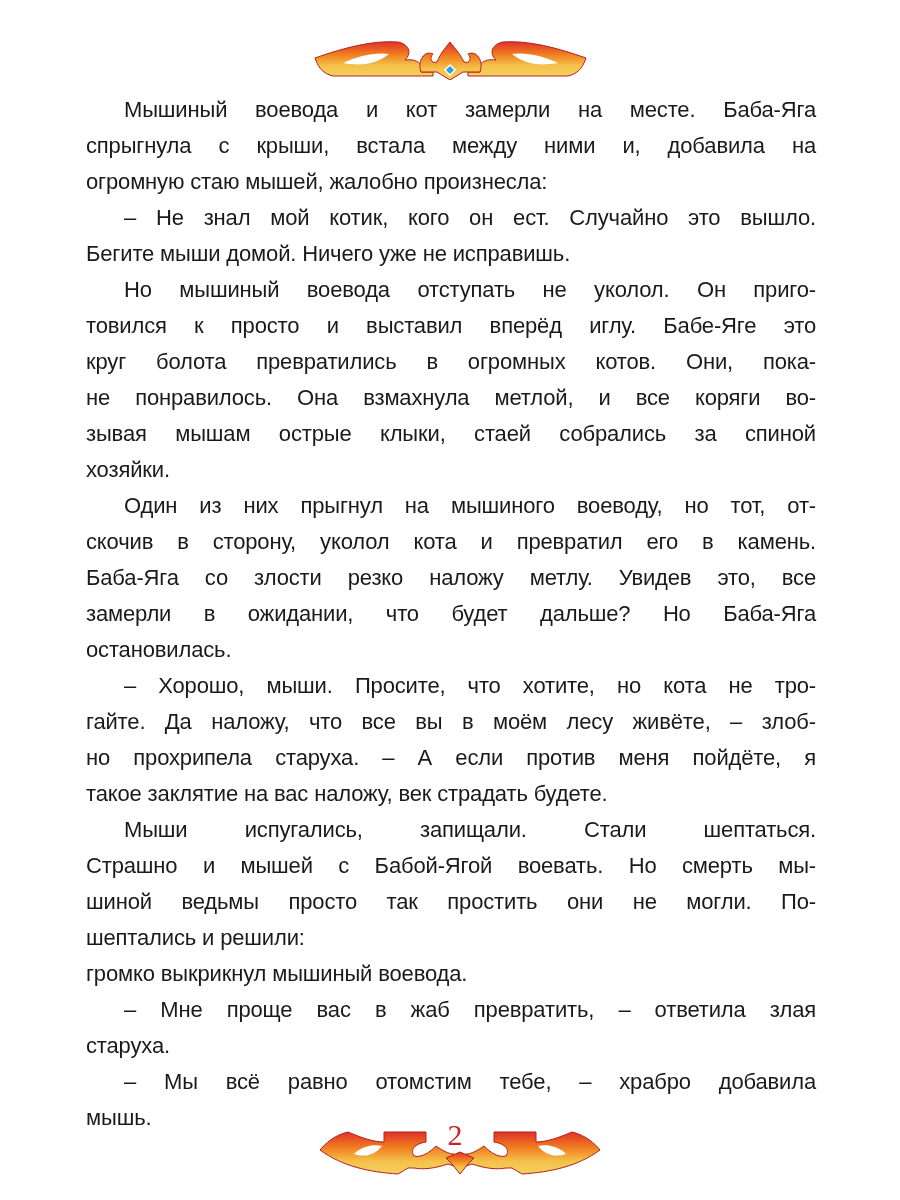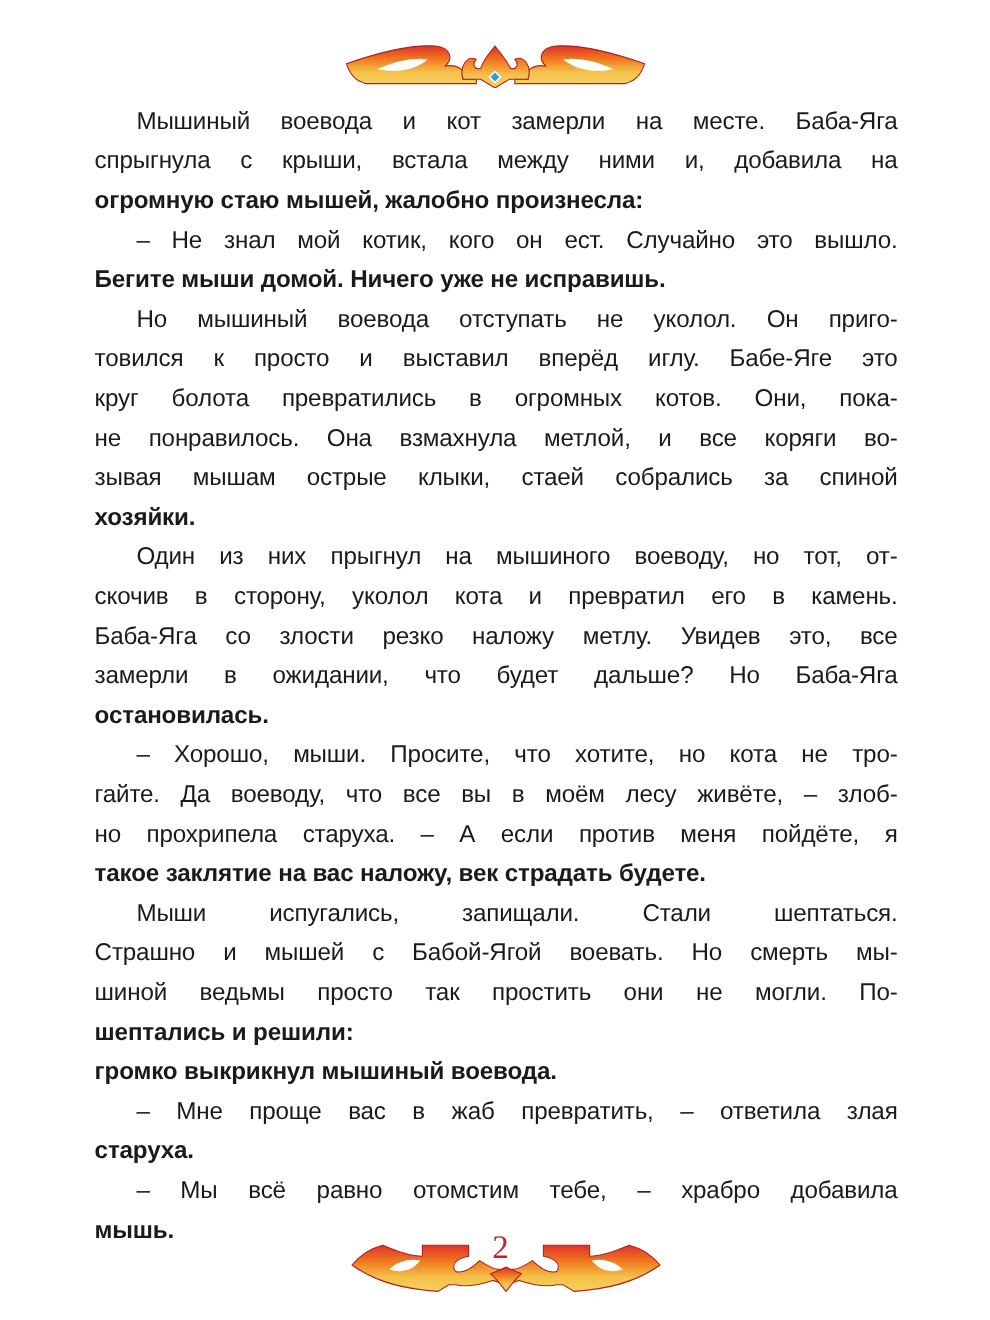--- a/index.html
+++ b/index.html
@@ -51,21 +51,21 @@
       display: block;
       height: 36px;
       line-height: 36px;
       font-size: 22px;
       white-space: nowrap;
       text-align: justify;
       text-align-last: justify;
       letter-spacing: -0.15px;
     }
     .line.indent { padding-left: 38px; }
-    .line.last { text-align-last: left; font-weight: bold; }
+    .line.last { text-align-last: left; }
   </style>
 </head>
 <body>
 
 <svg class="ornament-top" viewBox="0 0 275 50" xmlns="http://www.w3.org/2000/svg">
   <defs>
     <linearGradient id="flameTop" x1="0" y1="0" x2="0" y2="1">
       <stop offset="0" stop-color="#e0302a"></stop>
       <stop offset="0.35" stop-color="#f07a1e"></stop>
       <stop offset="0.7" stop-color="#f4c24a"></stop>
@@ -95,21 +95,21 @@
   <span class="line">круг болота превратились в огромных котов. Они, пока-</span>
   <span class="line">не понравилось. Она взмахнула метлой, и все коряги во-</span>
   <span class="line">зывая мышам острые клыки, стаей собрались за спиной</span>
   <span class="line last">хозяйки.</span>
   <span class="line indent">Один из них прыгнул на мышиного воеводу, но тот, от-</span>
   <span class="line">скочив в сторону, уколол кота и превратил его в камень.</span>
   <span class="line">Баба-Яга со злости резко наложу метлу. Увидев это, все</span>
   <span class="line">замерли в ожидании, что будет дальше? Но Баба-Яга</span>
   <span class="line last">остановилась.</span>
   <span class="line indent">– Хорошо, мыши. Просите, что хотите, но кота не тро-</span>
-  <span class="line">гайте. Да воеводу, что все вы в моём лесу живёте, – злоб-</span>
+  <span class="line">гайте. Да наложу, что все вы в моём лесу живёте, – злоб-</span>
   <span class="line">но прохрипела старуха. – А если против меня пойдёте, я</span>
   <span class="line last">такое заклятие на вас наложу, век страдать будете.</span>
   <span class="line indent">Мыши испугались, запищали. Стали шептаться.</span>
   <span class="line">Страшно и мышей с Бабой-Ягой воевать. Но смерть мы-</span>
   <span class="line">шиной ведьмы просто так простить они не могли. По-</span>
   <span class="line last">шептались и решили:</span>
   <span class="line last">громко выкрикнул мышиный воевода.</span>
   <span class="line indent">– Мне проще вас в жаб превратить, – ответила злая</span>
   <span class="line last">старуха.</span>
   <span class="line indent">– Мы всё равно отомстим тебе, – храбро добавила</span>

